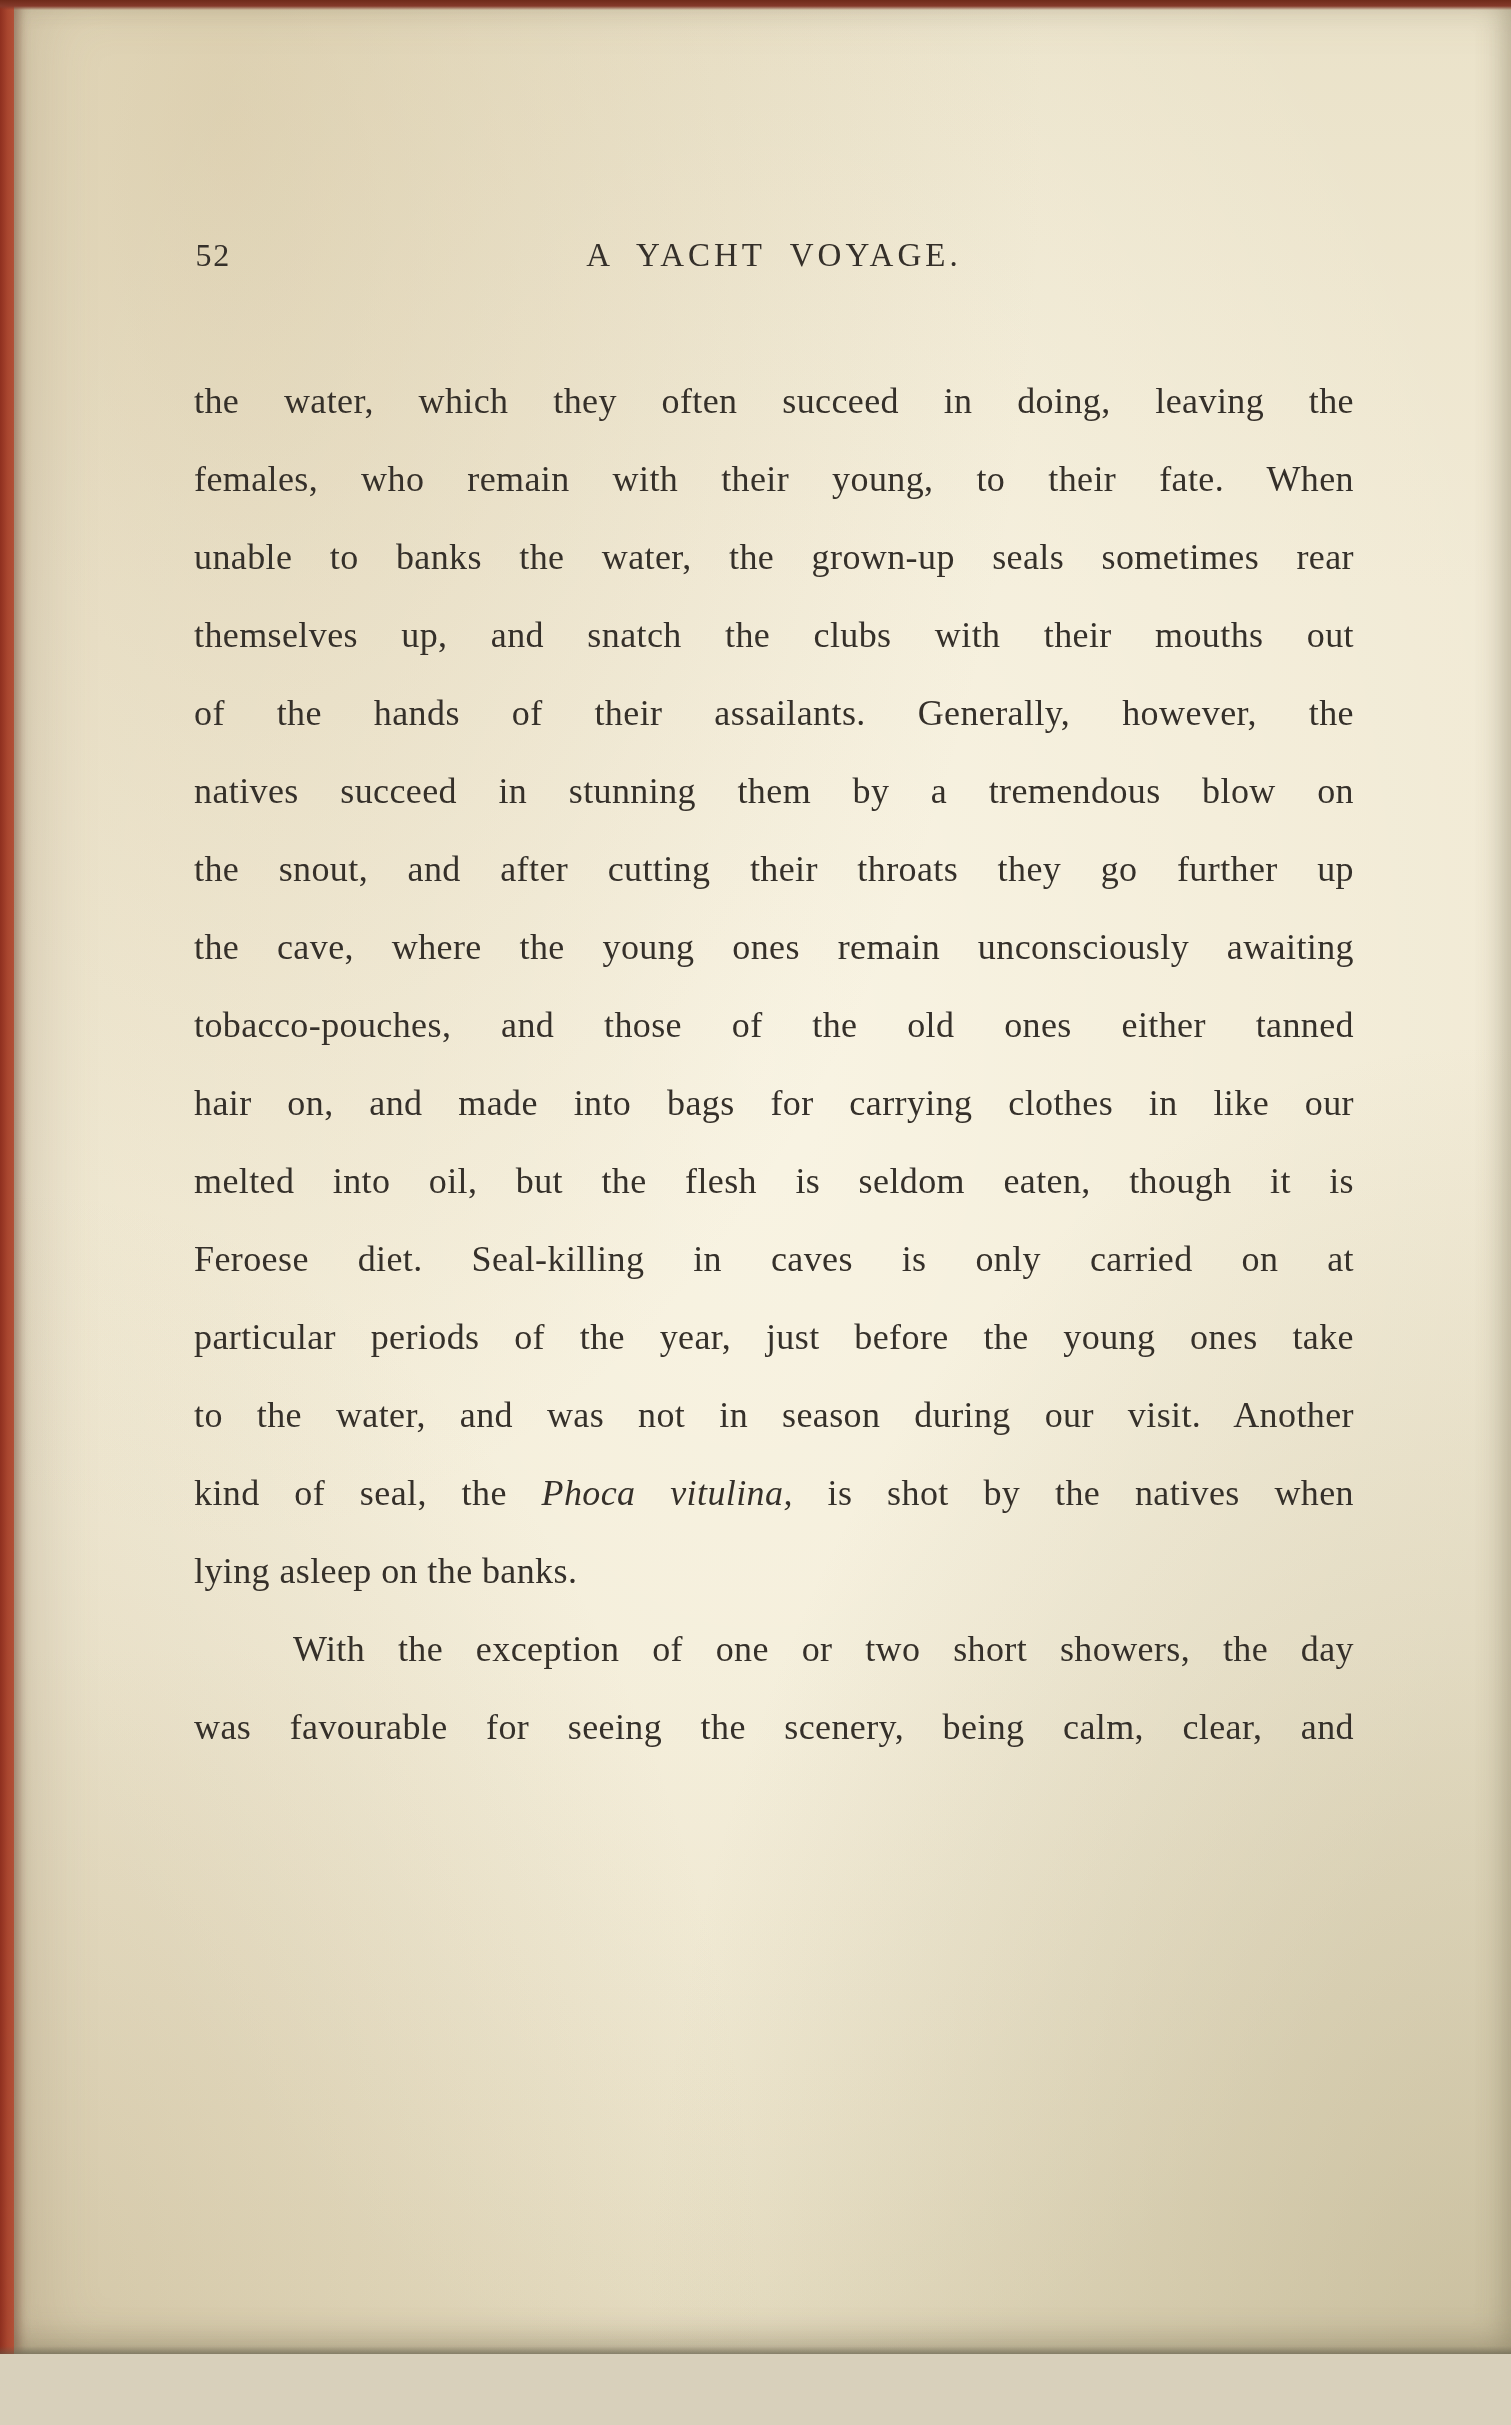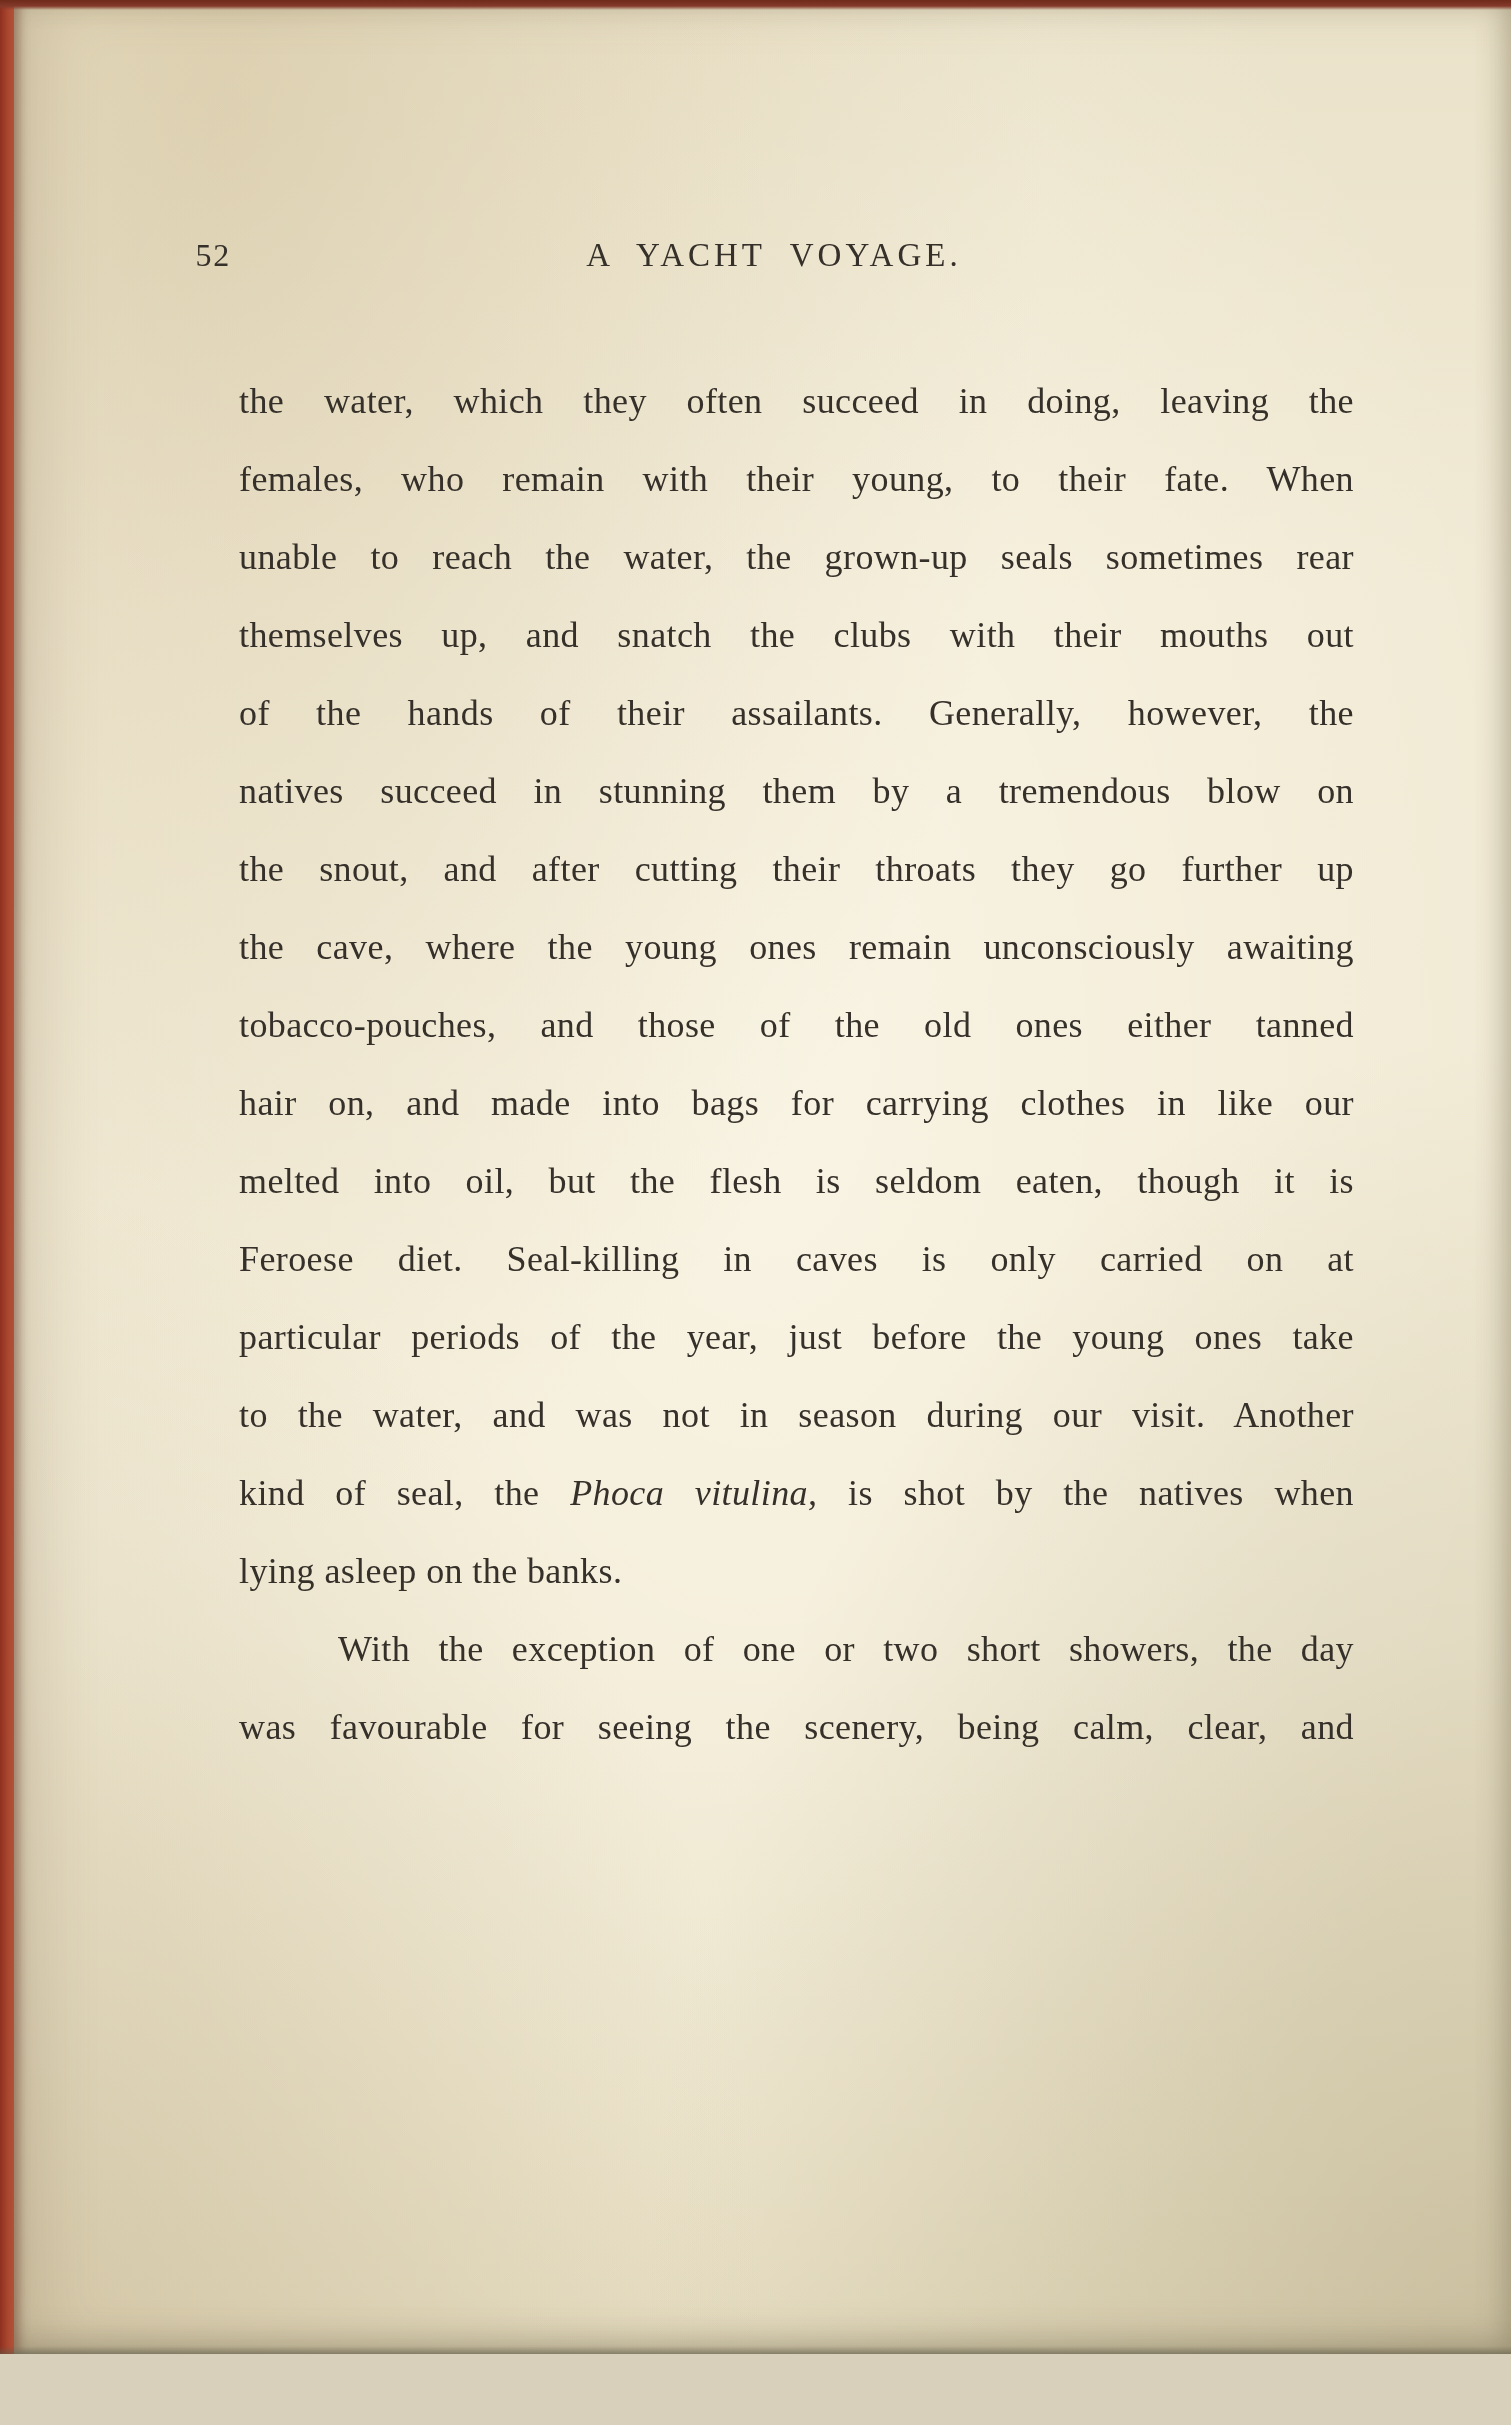--- a/index.html
+++ b/index.html
@@ -89,21 +89,20 @@
     text-align: center;
     letter-spacing: 4px;
     word-spacing: 12.7px;
     font-size: 33px;
   }
 
   .text-block {
     margin-top: 84px;
     font-size: 36px;
     letter-spacing: 0.4px;
-    margin-left: 45px;
   }
   .paragraph { margin: 0; }
   .line {
     line-height: 78px;
     height: 78px;
     white-space: nowrap;
   }
   .line.just {
     white-space: normal;
     text-align: justify;
@@ -129,21 +128,21 @@
   <div class="content">
     <div class="page-header">
       <span class="page-number">52</span>
       <div class="running-head">A YACHT VOYAGE.</div>
     </div>
 
     <div class="text-block">
         <div class="paragraph">
           <div class="line just"><span>the water, which they often succeed in doing, leaving the</span></div>
           <div class="line just"><span>females, who remain with their young, to their fate. When</span></div>
-          <div class="line just"><span>unable to reach the water, the grown-up seals sometimes rear</span></div>
+          <div class="line just"><span>unable to banks the water, the grown-up seals sometimes rear</span></div>
           <div class="line just"><span>themselves up, and snatch the clubs with their mouths out</span></div>
           <div class="line just"><span>of the hands of their assailants. Generally, however, the</span></div>
           <div class="line just"><span>natives succeed in stunning them by a tremendous blow on</span></div>
           <div class="line just"><span>the snout, and after cutting their throats they go further up</span></div>
           <div class="line just"><span>the cave, where the young ones remain unconsciously awaiting</span></div>
           <div class="line just"><span>tobacco-pouches, and those of the old ones either tanned</span></div>
           <div class="line just"><span>hair on, and made into bags for carrying clothes in like our</span></div>
           <div class="line just"><span>melted into oil, but the flesh is seldom eaten, though it is</span></div>
           <div class="line just"><span>Feroese diet. Seal-killing in caves is only carried on at</span></div>
           <div class="line just"><span>particular periods of the year, just before the young ones take</span></div>

